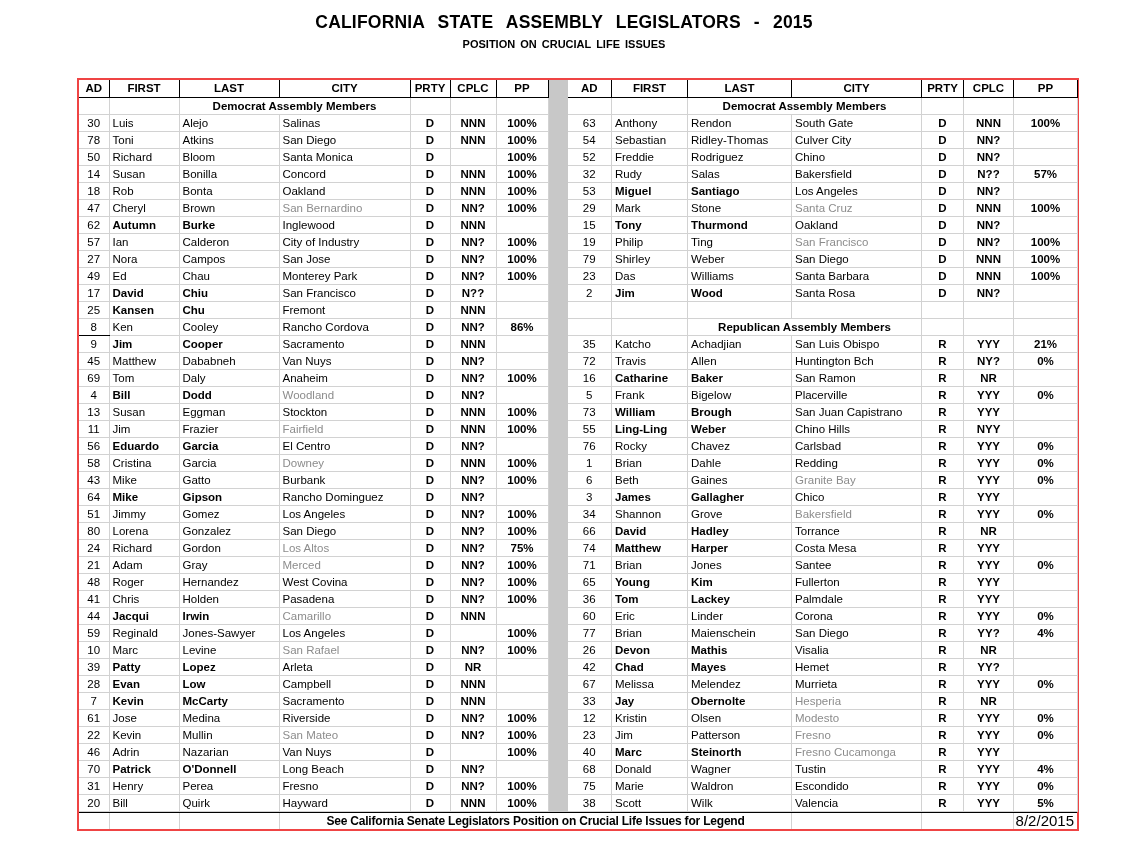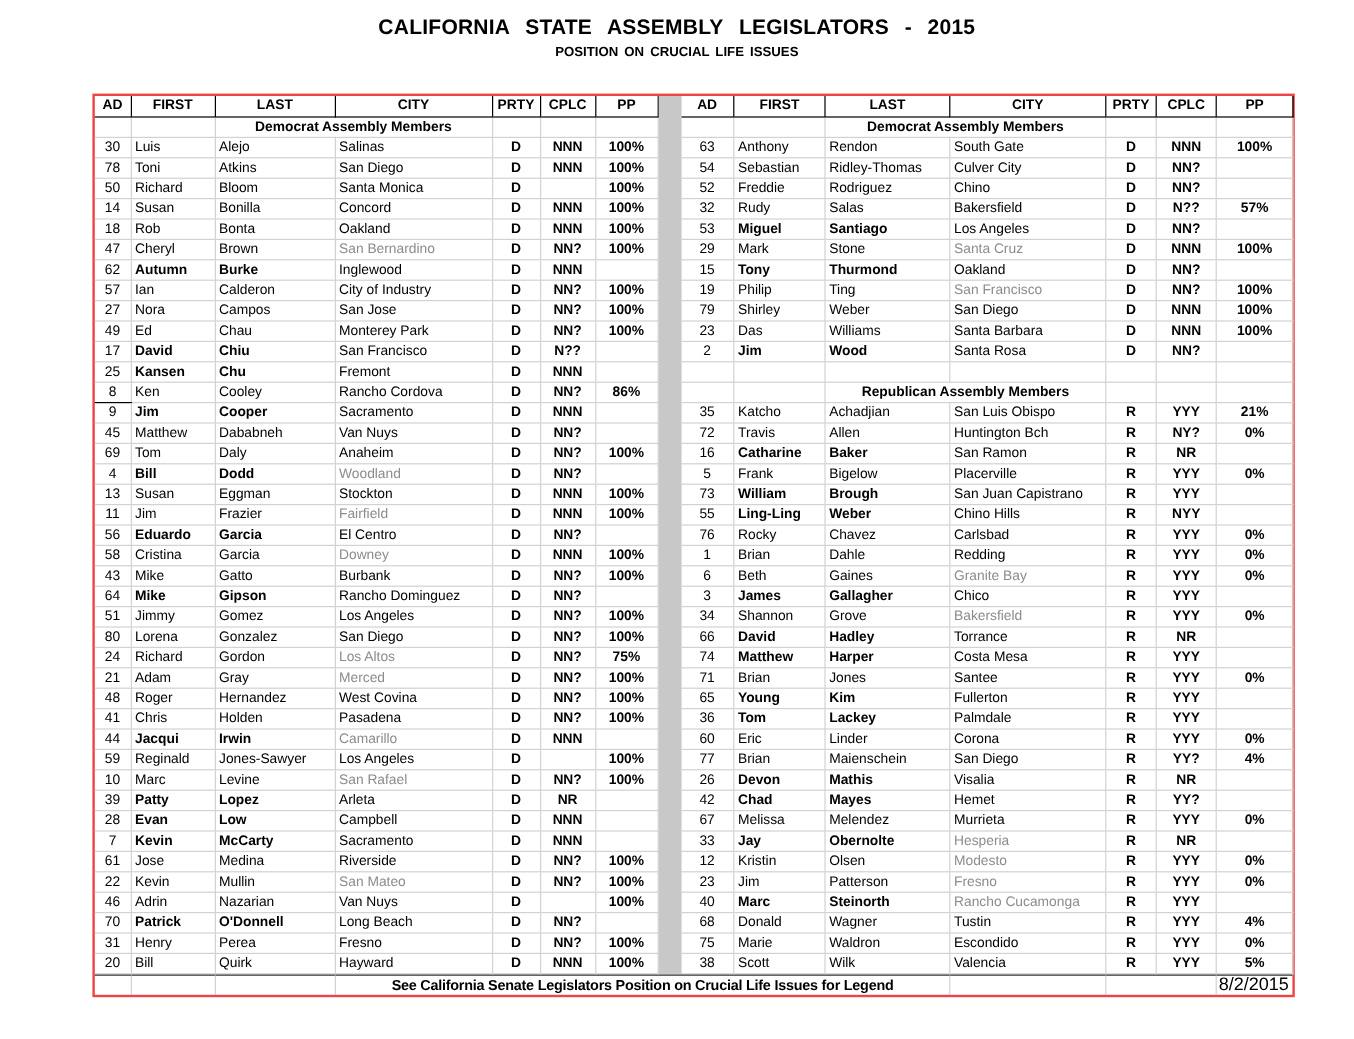--- a/index.html
+++ b/index.html
@@ -811,21 +811,21 @@
             <td class="last">Patterson</td>
             <td class="city gray">Fresno</td>
             <td class="prty">R</td>
             <td class="cplc">YYY</td>
             <td class="pp">0%</td>
           </tr>
           <tr>
             <td class="ad">40</td>
             <td class="first bold">Marc</td>
             <td class="last bold">Steinorth</td>
-            <td class="city gray">Rancho Cucamonga</td>
+            <td class="city gray">Fresno Cucamonga</td>
             <td class="prty">R</td>
             <td class="cplc">YYY</td>
             <td class="pp"></td>
           </tr>
           <tr>
             <td class="ad">68</td>
             <td class="first">Donald</td>
             <td class="last">Wagner</td>
             <td class="city">Tustin</td>
             <td class="prty">R</td>

